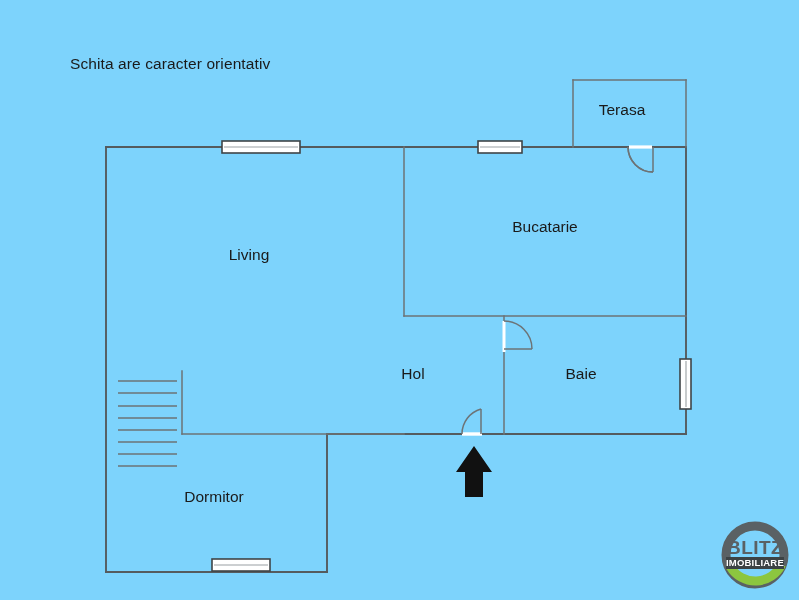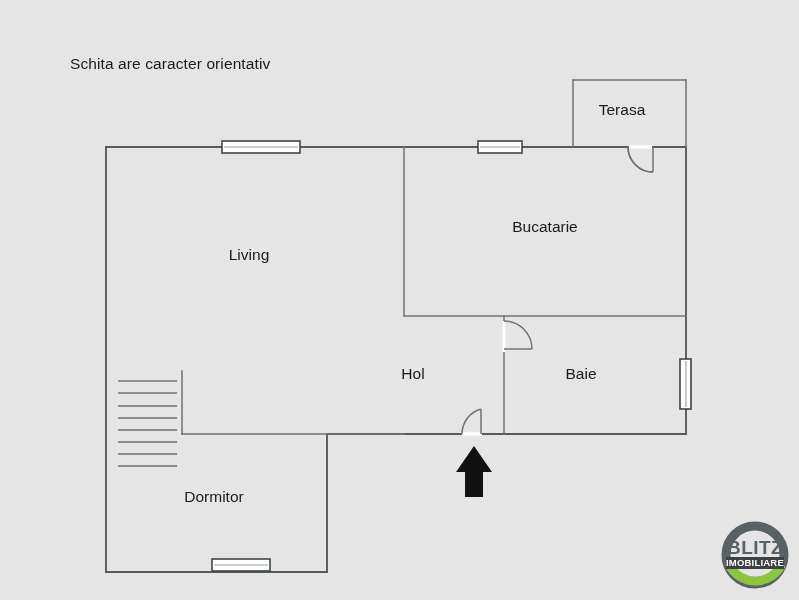--- a/index.html
+++ b/index.html
@@ -8,21 +8,21 @@
     padding: 0;
     background: #ffffff;
   }
   body {
     font-family: "Liberation Sans", sans-serif;
   }
   #app {
     position: relative;
     width: 799px;
     height: 600px;
-    background: #e5e5e5;
+    background: #7dd3fc;
     overflow: hidden;
   }
   #plan-title {
     position: absolute;
     left: 70px;
     top: 55px;
     font-size: 15.5px;
     color: #1a1a1a;
     letter-spacing: 0.1px;
     white-space: nowrap;

